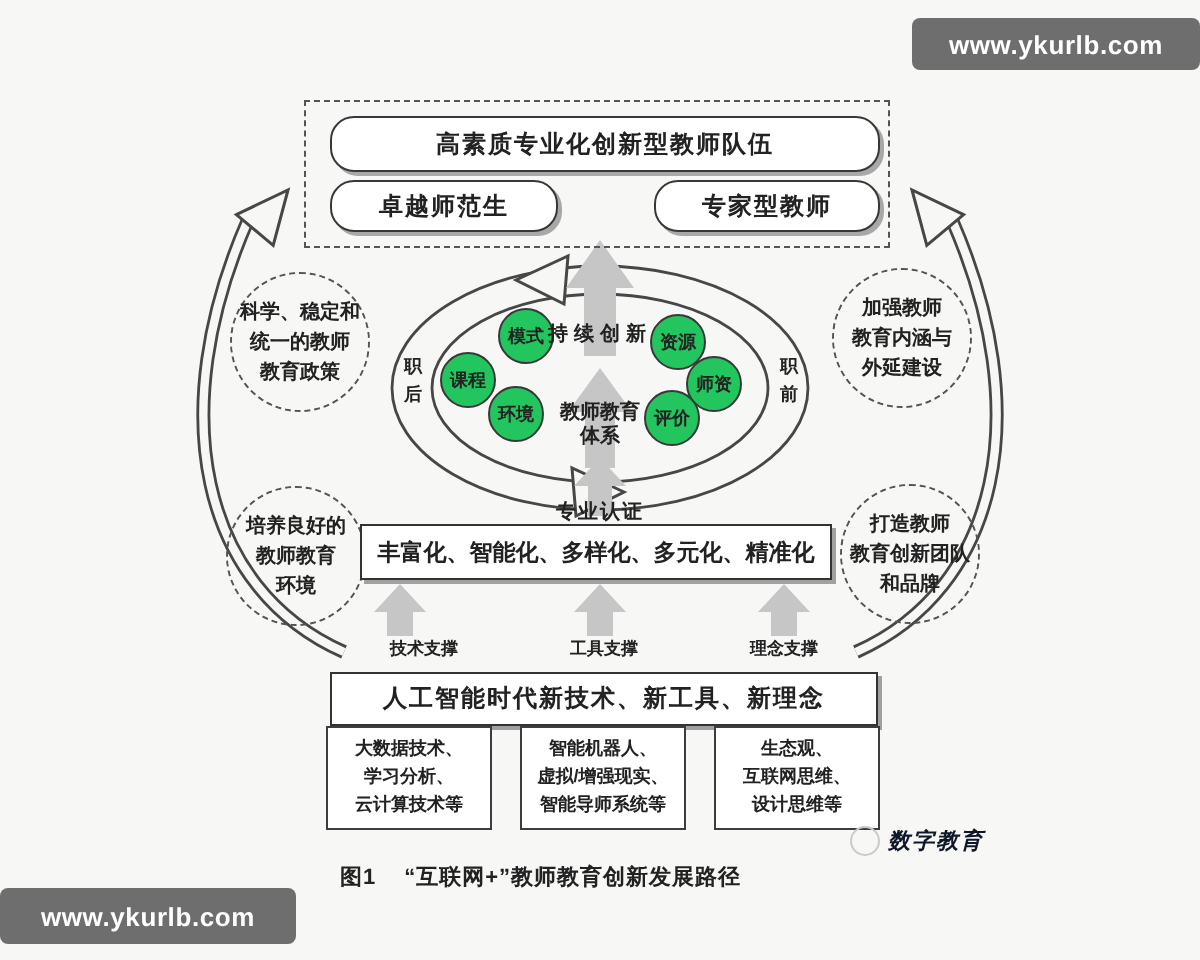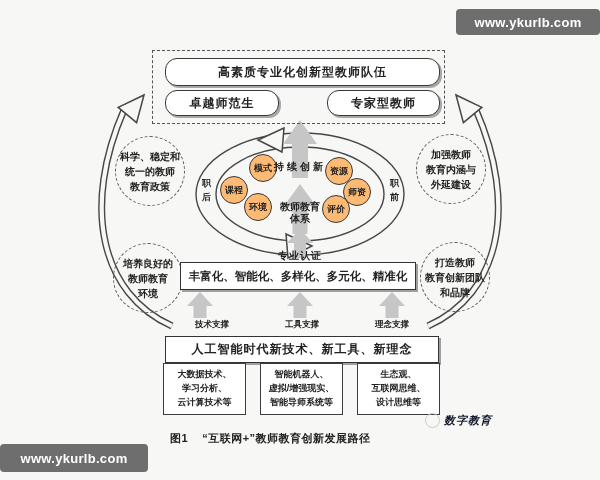--- a/index.html
+++ b/index.html
@@ -27,21 +27,21 @@
   .note-circle{position:absolute;width:68px;height:68px;border:1.5px dashed #555;border-radius:50%;
         display:flex;flex-direction:column;align-items:center;justify-content:center;
         font-size:10px;font-weight:bold;line-height:1.5;text-align:center;}
   .nc-lt{left:115px;top:136px;}
   .nc-lb{left:113px;top:243px;}
   .nc-rt{left:416px;top:134px;}
   .nc-rb{left:420px;top:242px;}
 
   
   .node{position:absolute;width:26px;height:26px;border:1.4px solid #383838;border-radius:50%;
-        background:#fdba74;display:flex;align-items:center;justify-content:center;
+        background:#22c55e;display:flex;align-items:center;justify-content:center;
         font-size:9px;font-weight:bold;}
   .v-label{position:absolute;width:11px;font-size:9px;font-weight:bold;line-height:1.6;
         word-break:break-all;text-align:center;}
   .c-top{left:263px;top:160px;width:74px;text-align:center;font-size:10px;font-weight:bold;letter-spacing:3px;}
   .c-bottom{left:268px;top:201px;width:64px;text-align:center;font-size:10px;font-weight:bold;line-height:1.2;}
   .cert{left:270px;top:249px;width:60px;text-align:center;font-size:10px;font-weight:bold;letter-spacing:1px;}
 
   
   .bar{position:absolute;background:#fff;border:1.6px solid #333;box-shadow:2px 2px 0 #a0a0a0;
        display:flex;align-items:center;justify-content:center;font-weight:bold;}

